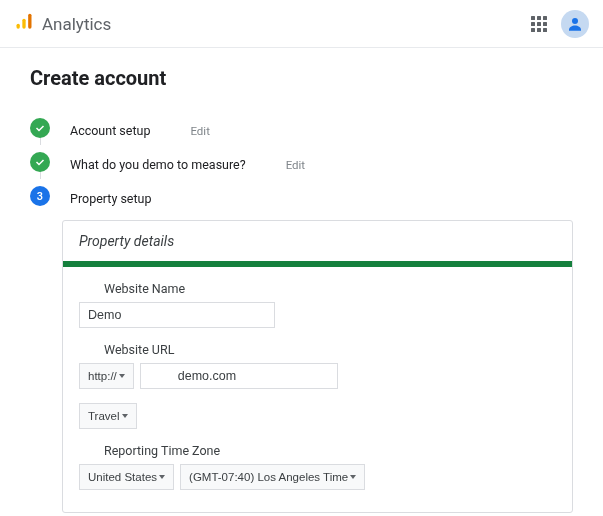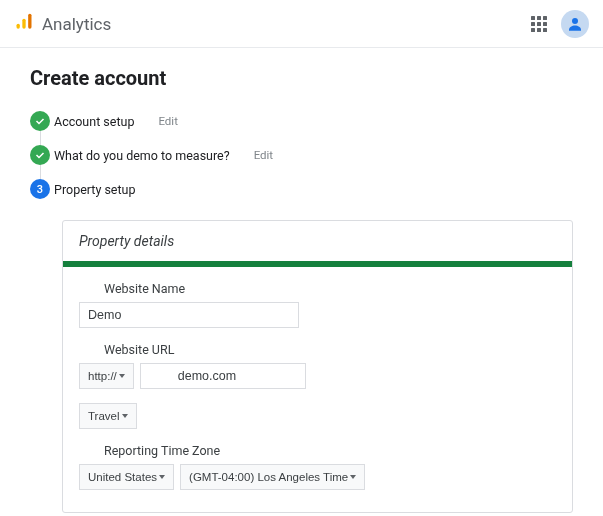--- a/index.html
+++ b/index.html
@@ -33,21 +33,21 @@
     background: #c5d9f1;
     display: flex; align-items: center; justify-content: center;
     cursor: pointer;
   }
   .avatar svg { width: 18px; height: 18px; }
 
   .content { padding: 18px 30px 24px 30px; }
   h1 { font-size: 20px; font-weight: 700; color: #202124; margin-bottom: 14px; }
 
   .steps { position: relative; }
-  .step { display: flex; align-items: center; gap: 4px; height: 34px; position: relative; }
+  .step { display: flex; align-items: flex-end; gap: 20px; height: 34px; position: relative; }
   .step-icon {
     width: 20px; height: 20px; border-radius: 50%;
     display: flex; align-items: center; justify-content: center;
     color: #fff; font-size: 11px; font-weight: 500;
     flex-shrink: 0;
   }
   .step-icon.done { background: #34a853; }
   .step-icon.active { background: #1a73e8; }
   .step-icon svg { width: 12px; height: 12px; }
   .step-label { font-size: 12.5px; color: #202124; }
@@ -80,41 +80,41 @@
   .field { margin-bottom: 14px; }
   .field-label { font-size: 12.5px; color: #3c4043; margin-bottom: 6px; display: block; margin-left: 25px; }
   .text-input {
     border: 1px solid #dadce0;
     font-size: 12.5px;
     padding: 5px 8px;
     height: 26px;
     background: #fff;
     color: #3c4043;
   }
-  .text-input.name { width: 220px; }
+  .text-input.name { width: 196px; }
   .row { display: flex; gap: 6px; align-items: center; flex-wrap: wrap; }
   .select-btn {
     border: 1px solid #dadce0;
     background: #f8f9fa;
     font-size: 11.5px;
     color: #3c4043;
     padding: 4px 8px;
     height: 26px;
     display: inline-flex;
     align-items: center;
     gap: 2px;
     cursor: pointer;
   }
   .caret {
     width: 0; height: 0;
     border-left: 3.5px solid transparent;
     border-right: 3.5px solid transparent;
     border-top: 4px solid #5f6368;
   }
-  .url-input { width: 166px; padding-left: 37px; }
+  .url-input { width: 198px; padding-left: 37px; }
 </style>
 </head>
 <body>
 
 <div class="header">
   <div class="logo-wrap">
     <span>
       <svg width="20" height="20" viewBox="0 0 24 24">
         <rect x="3" y="14" width="4" height="6" rx="2" fill="#fbbc04"></rect>
         <rect x="10" y="8" width="4" height="12" rx="2" fill="#fbbc04"></rect>
@@ -206,21 +206,21 @@
       </div>
 
       <div class="field" style="margin-bottom:4px">
         <label class="field-label">Reporting Time Zone</label>
         <div class="row">
           <button class="select-btn">
             <span>United States</span>
             <span class="caret"></span>
           </button>
           <button class="select-btn">
-            <span>(GMT-04:00) Los Angeles Time</span>
+            <span>(GMT-07:40) Los Angeles Time</span>
             <span class="caret"></span>
           </button>
         </div>
       </div>
 
     </div>
   </div>
 
 </div>
 

